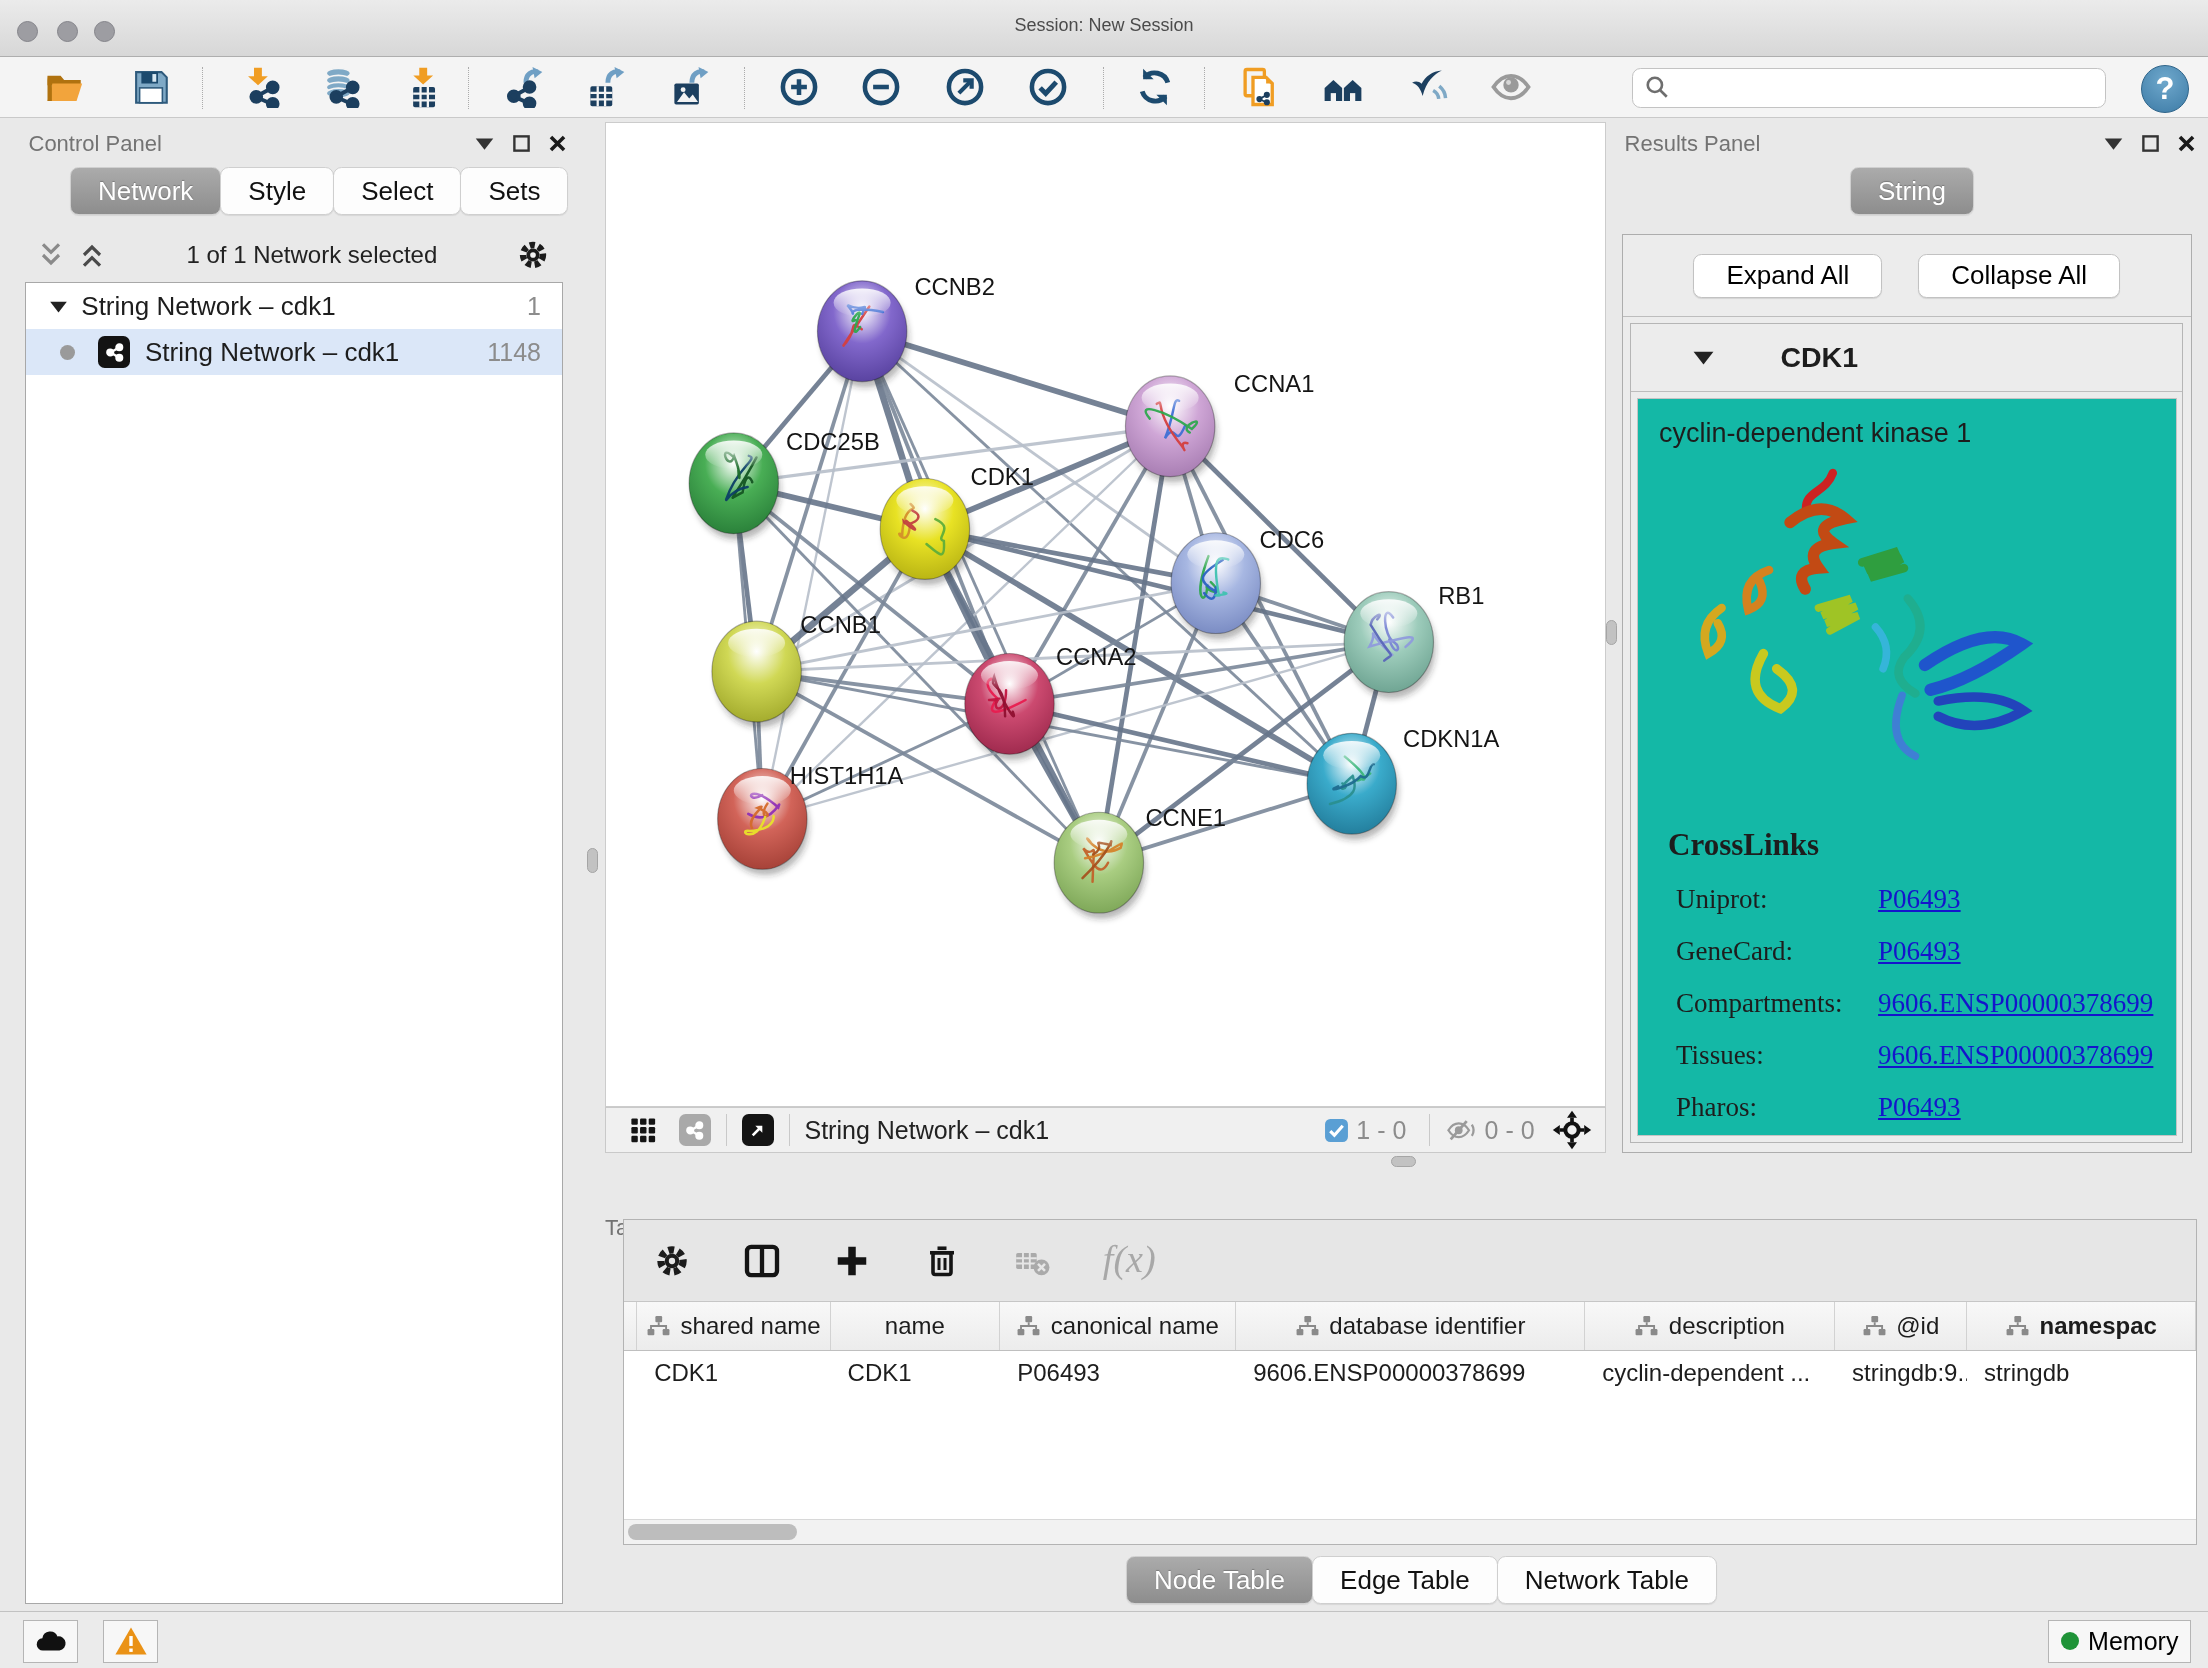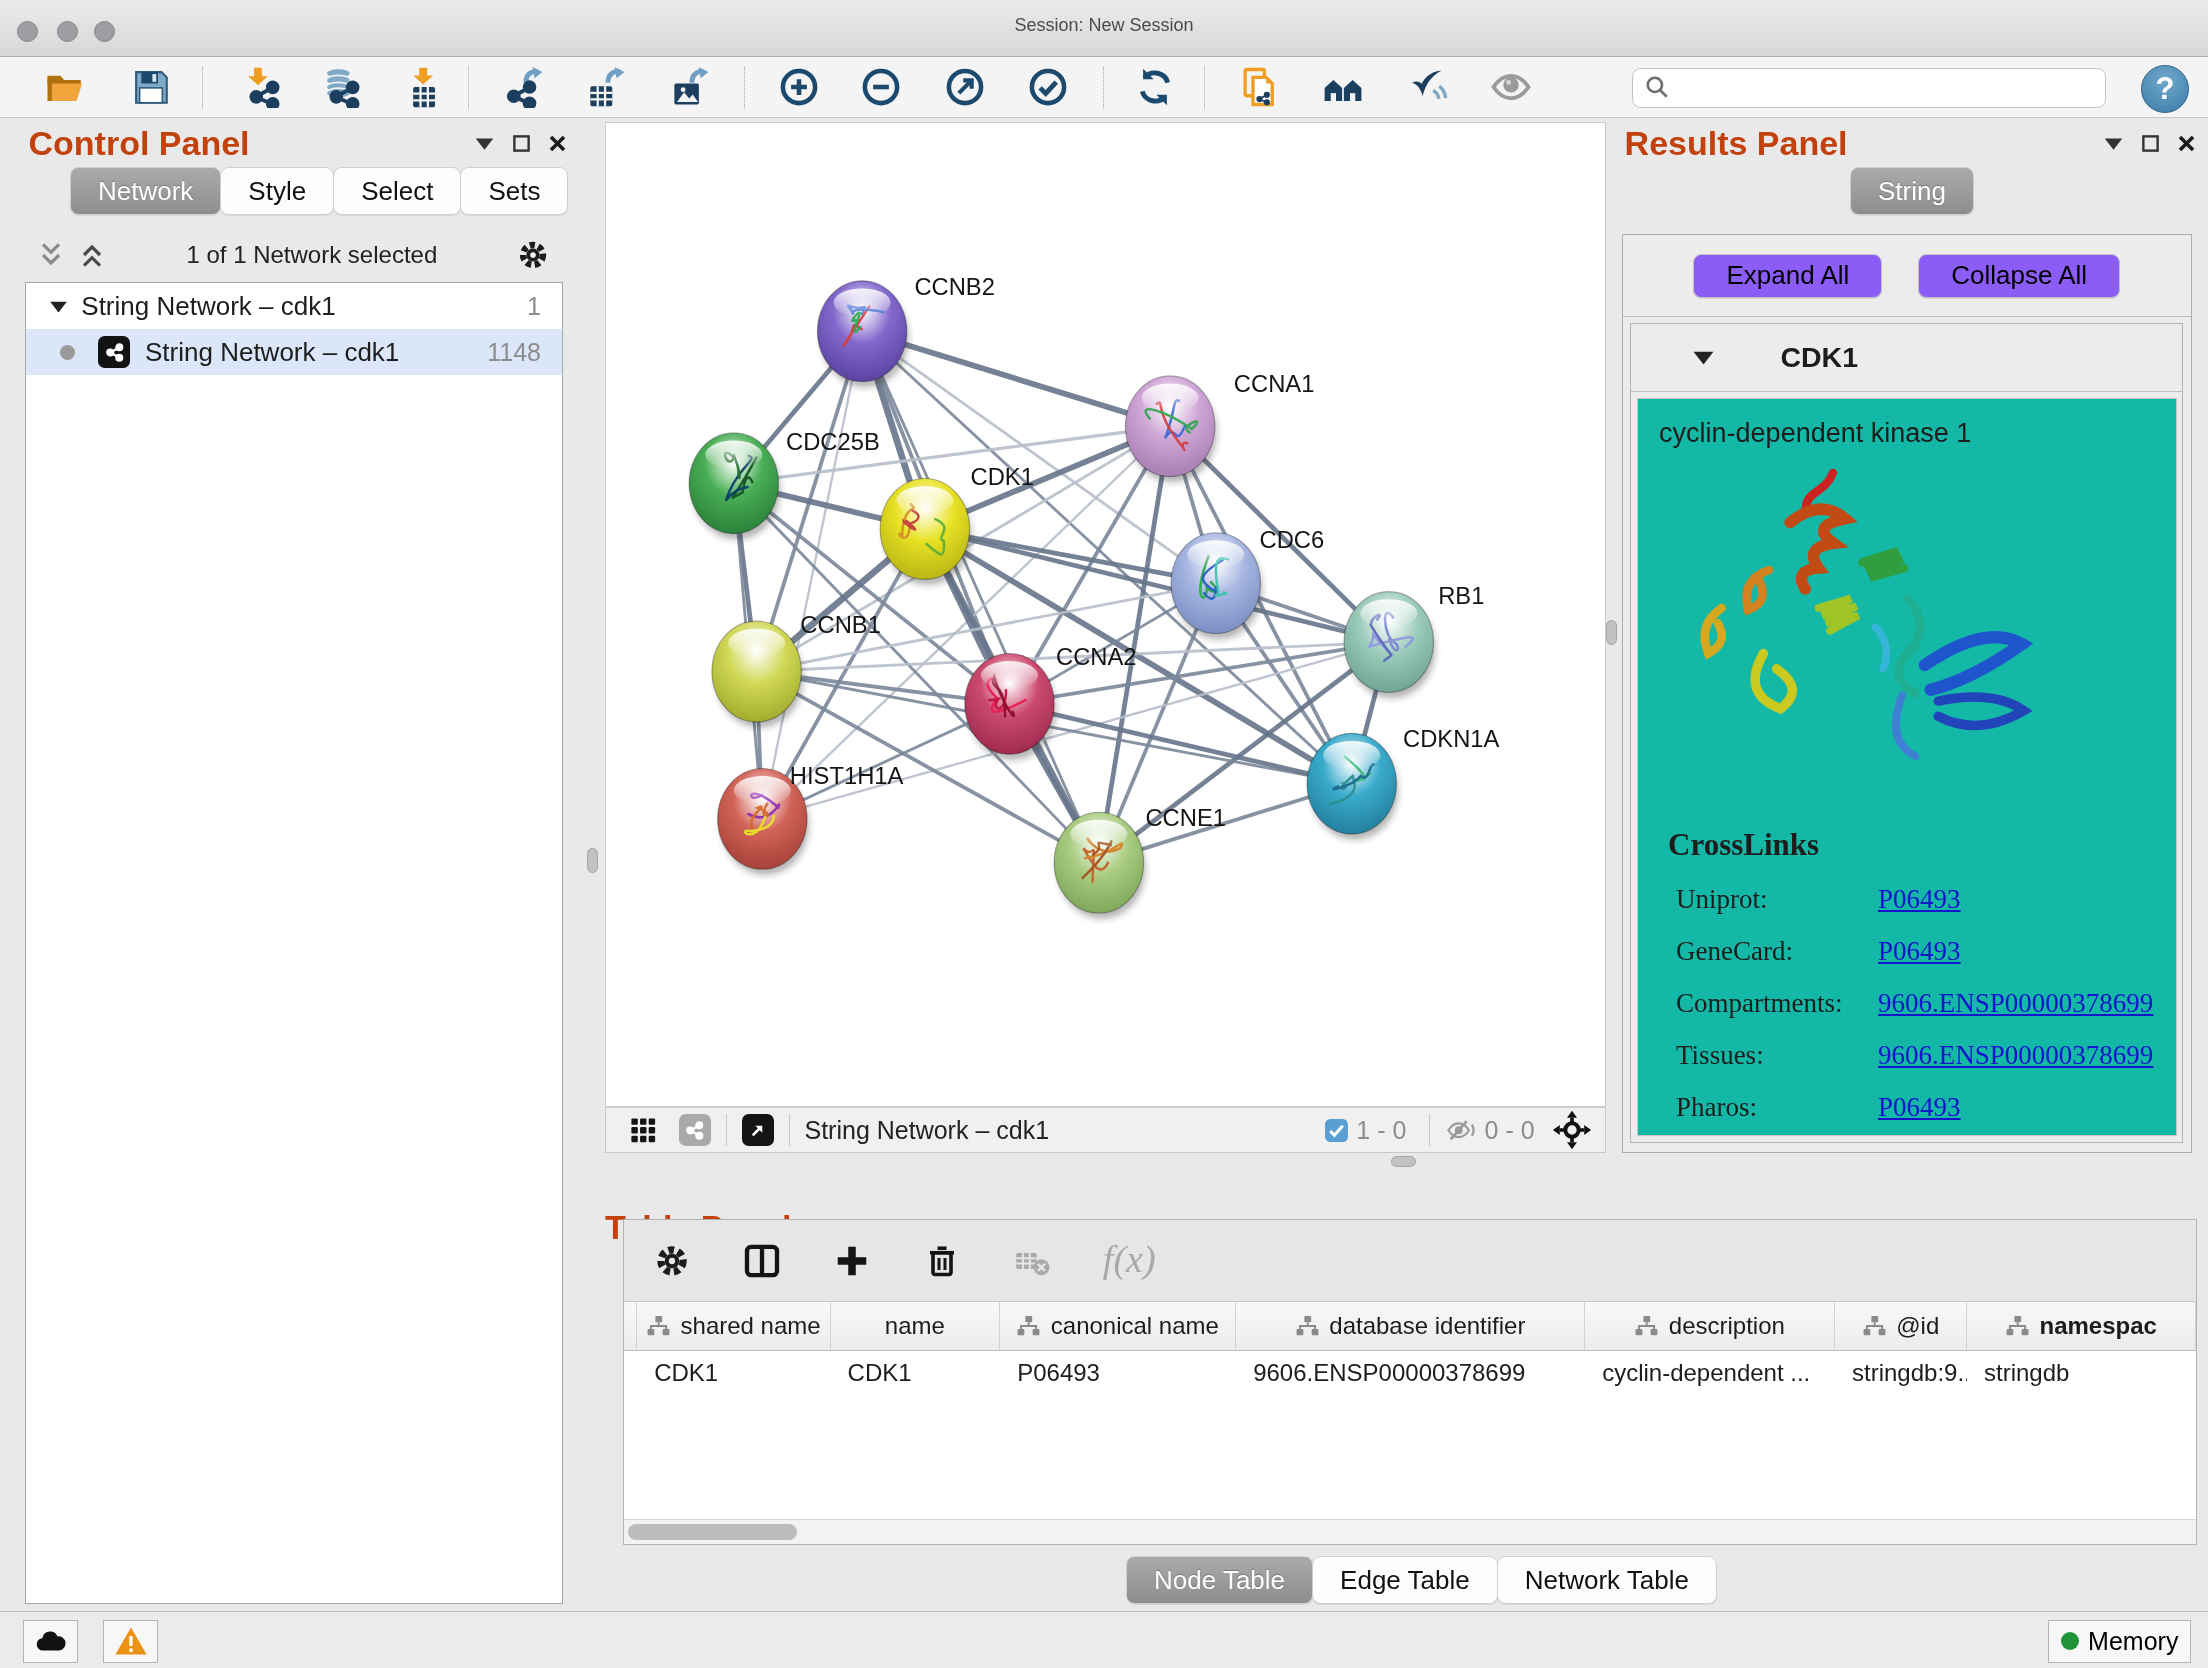--- a/index.html
+++ b/index.html
@@ -23,21 +23,21 @@
   .tb-sep { position:absolute; top:9.5px; height:42px; width:0; border-left:1.9px dotted #ababab; }
   #search-box { position:absolute; left:1632px; top:10.5px; width:474px; height:40px; background:#fff;
     border:1px solid #c3c3c3; border-radius:8.6px; display:flex; align-items:center; padding-left:9.5px; }
   #search-box input { border:none; outline:none; font-size:24px; width:409px; background:transparent;
     font-family:"Liberation Sans",sans-serif; }
   #help-btn { position:absolute; left:2141px; top:7.6px; width:48px; height:48px; border-radius:50%;
     background:radial-gradient(circle at 50% 32%, #6fa8cc, #3d7ba6); color:#fff; font-size:31px;
     font-weight:bold; border:1px solid #2e648a; display:flex; align-items:center; justify-content:center; }
 
   
-  .panel-title { font-size:34px; color:#c2410c;font-weight:bold; }
+  .panel-title { font-size:22px; color:#737373; }
   .win-icons { display:flex; gap:17px; align-items:center; }
 
   
   #control-panel { position:absolute; left:0; top:118px; width:584px; height:1493px; }
   #cp-header { position:absolute; left:28.5px; right:17px; top:9.5px; height:32px;
     display:flex; justify-content:space-between; align-items:center; }
   .tab { height:48px; display:flex; align-items:center; justify-content:center; font-size:26px;
     background:#fdfdfd; border:1px solid #cfcfcf; border-radius:8.6px; margin-left:-1px; padding:0 27px;
     color:#111; cursor:pointer; box-shadow:0 1px 1px rgba(0,0,0,.08); }
   .tab.active { background:linear-gradient(#ababab,#8d8d8d); color:#fff; text-shadow:0 -1px 1px rgba(0,0,0,.25); }
@@ -72,21 +72,21 @@
 
   
   #results-panel { position:absolute; left:1617px; top:118px; width:592px; height:1050px; }
   #rp-header { position:absolute; left:7.6px; right:13.3px; top:9.5px; height:32px;
     display:flex; justify-content:space-between; align-items:center; }
   #rp-tab { position:absolute; left:234px; top:49px; }
   #rp-outer { position:absolute; left:4.8px; top:116px; width:570px; height:919px;
     background:#ececec; border:1px solid #adadad; }
   #rp-buttons { position:absolute; left:0; top:0; width:100%; height:82px; border-bottom:1px solid #bdbdbd;
     display:flex; align-items:center; justify-content:center; gap:36px; }
-  .rp-btn { height:44px; padding:0 32px; background:#8b5cf6; border:1px solid #c2c2c2; border-radius:8.6px;
+  .rp-btn { height:44px; padding:0 32px; background:#ffffff; border:1px solid #c2c2c2; border-radius:8.6px;
     font-size:26px; font-family:"Liberation Sans",sans-serif; cursor:pointer; box-shadow:0 1px 1px rgba(0,0,0,.1);text-align:center; }
   #rp-section { position:absolute; left:7.6px; top:88px; width:553px; height:820px;
     border:1px solid #b5b5b5; background:#ececec; }
   #rp-sec-header { height:68px; display:flex; align-items:center; border-bottom:1px solid #bdbdbd; }
   #rp-gene { font-size:28.5px; font-weight:bold; margin-left:65px; }
   #rp-content { position:absolute; left:5.7px; top:74px; right:5.7px; bottom:5.7px; background:#14b8a6;
     border:1px solid #c4c4c4; overflow:hidden; }
   #rp-desc { font-size:27px; margin:19px 0 0 21px; }
   #protein-img { position:absolute; left:38px; top:57px; }
   #xl-block { position:absolute; left:30px; top:428px; font-family:"Liberation Serif", serif; }

